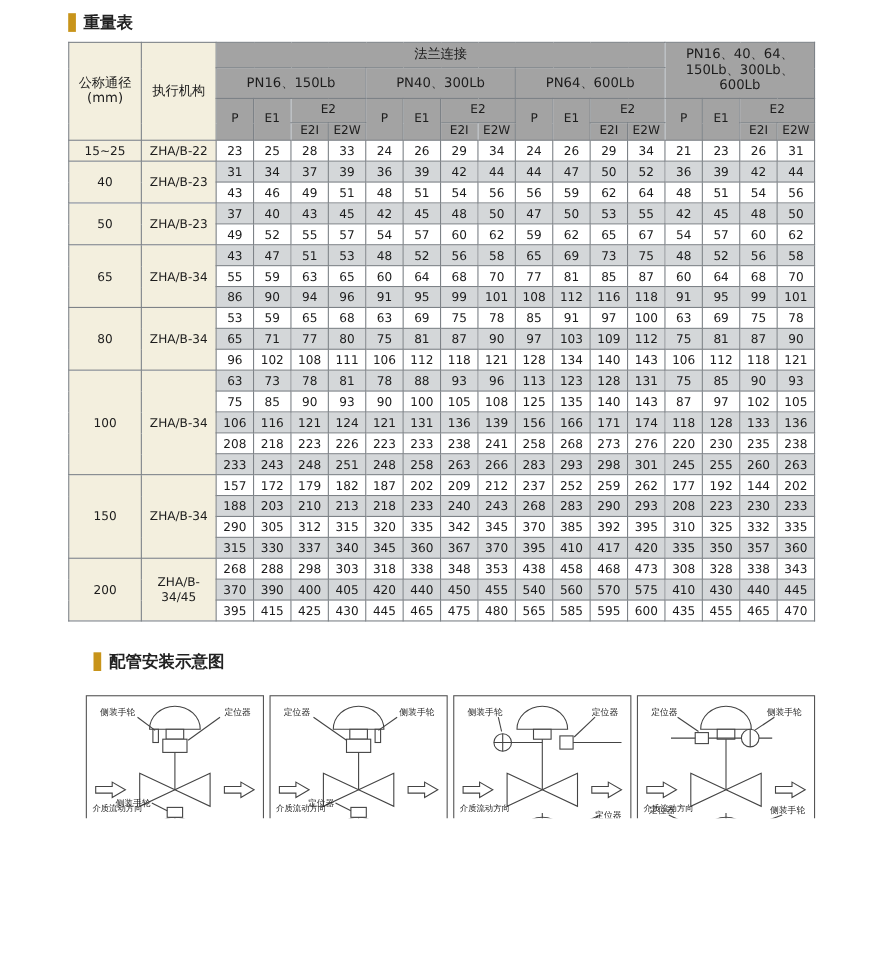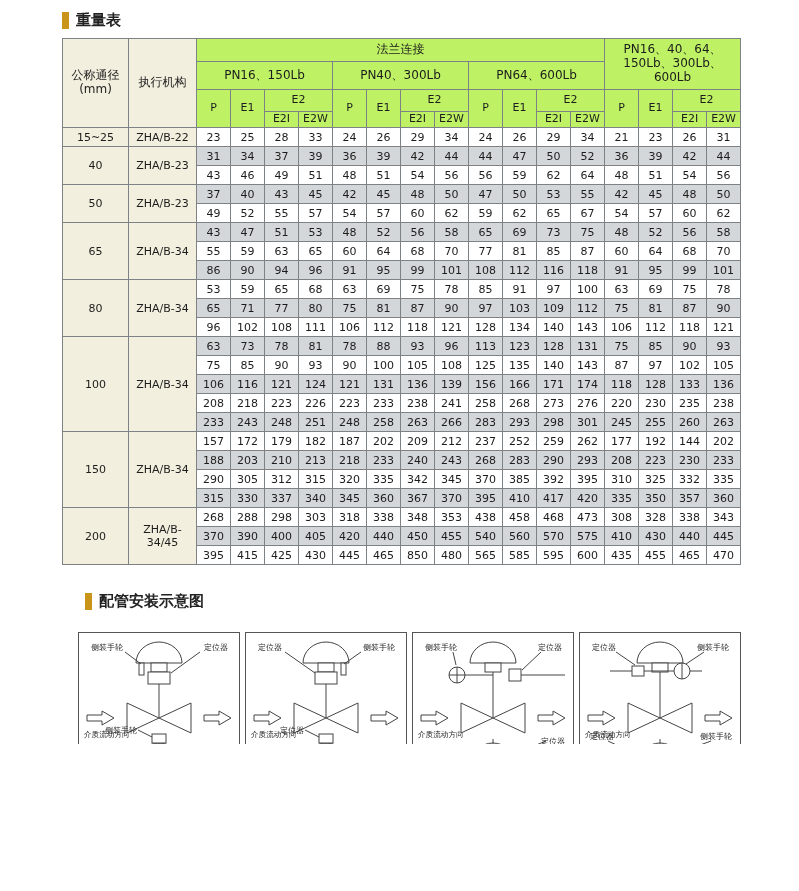--- a/index.html
+++ b/index.html
@@ -5,21 +5,21 @@
   html,body{margin:0;padding:0;background:#fff;}
   .page{position:relative;width:799px;height:744px;background:#ffffff;overflow:hidden;
         font-family:"DejaVu Sans","Liberation Sans",sans-serif;color:#1c1c1c;}
   .section-title{position:absolute;left:62px;display:flex;align-items:center;gap:7px;
         font-size:15px;font-weight:bold;color:#222;}
   .section-title .bar{display:inline-block;width:7px;height:17px;background:#c8941a;}
   table.weights{position:absolute;left:62px;top:38px;border-collapse:collapse;table-layout:fixed;
         width:678px;font-size:11px;}
   table.weights th,table.weights td{border:1px solid #7d8287;text-align:center;vertical-align:middle;
         padding:0;font-weight:400;overflow:hidden;}
-  table.weights thead th{background:#bef264;font-size:12px;white-space:pre-line;line-height:1.15;}
+  table.weights thead th{background:#a3a3a3;font-size:12px;white-space:pre-line;line-height:1.15;}
   table.weights thead tr.hr1 th{height:22px;}
   table.weights thead tr.hr2 th{height:27px;}
   table.weights thead tr.hr3 th{height:21px;font-size:11px;}
   table.weights thead tr.hr4 th{height:15px;font-size:11px;}
   table.weights thead th.cream{background:#f3efde;font-size:12px;}
   table.weights tbody td{height:18px;background:#ffffff;}
   table.weights tbody tr.alt td{background:#d4d7d9;}
   table.weights td.cream{background:#f3efde !important;font-size:11px;margin-left:28px;}
   .note{position:absolute;left:62px;top:577px;font-size:12px;color:#111;letter-spacing:0.2px;}
   .panels{position:absolute;left:78px;top:632px;display:flex;gap:5px;justify-content:flex-end;}
@@ -498,21 +498,21 @@
           <td>440</td>
           <td>445</td>
         </tr>
         <tr>
           <td>395</td>
           <td>415</td>
           <td>425</td>
           <td>430</td>
           <td>445</td>
           <td>465</td>
-          <td>850</td>
+          <td>475</td>
           <td>480</td>
           <td>565</td>
           <td>585</td>
           <td>595</td>
           <td>600</td>
           <td>435</td>
           <td>455</td>
           <td>465</td>
           <td>470</td>
         </tr>

